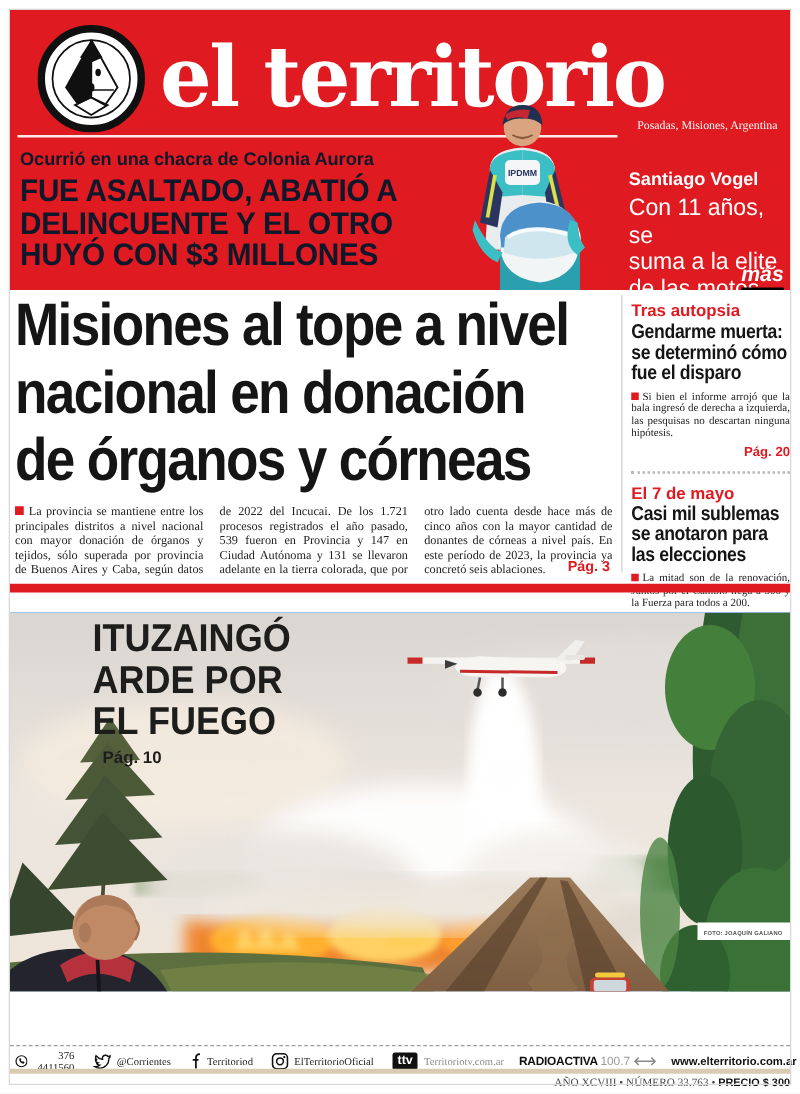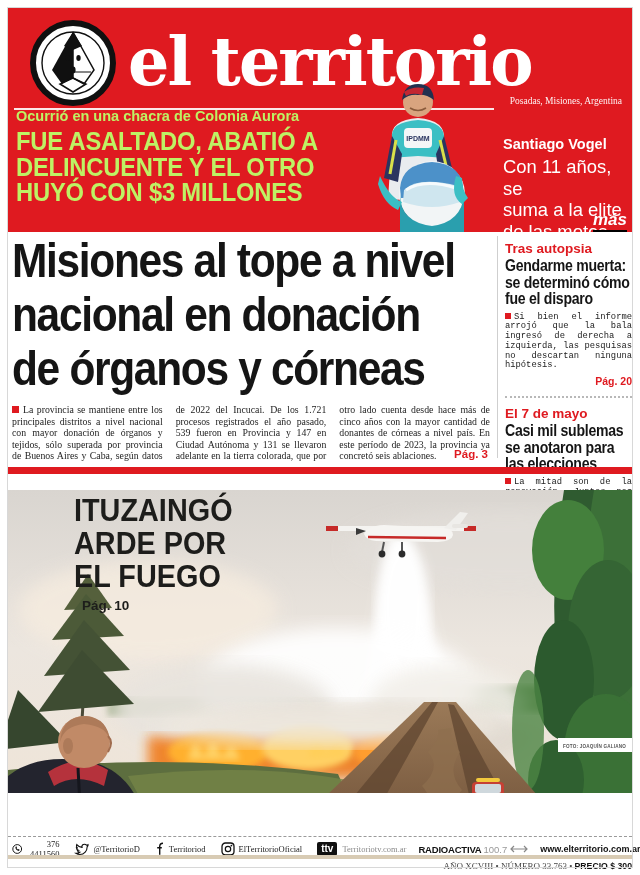--- a/index.html
+++ b/index.html
@@ -19,21 +19,21 @@
     position:absolute; left:120px; top:14px; width:520px;
     font-family:"DejaVu Serif", serif; font-weight:bold; font-size:67px;
     letter-spacing:-2px; color:#ffffff; transform:scaleX(0.97); transform-origin:0 0;
     white-space:nowrap;
   }
   .mast-rule { position:absolute; left:6px; top:100px; width:480px; height:2px; background:#ffffff; opacity:.9; }
   .mast-date { position:absolute; right:10px; top:86px; text-align:right; color:#fff; }
   .mast-date .d1 { font-family:"Liberation Serif", serif; font-style:italic; font-weight:bold; font-size:13px; }
   .mast-date .d2 { font-family:"Liberation Serif", serif; font-size:9.5px; margin-top:2px; opacity:.95; }
 
-  .lead { position:absolute; left:8px; top:100px; width:345px; color:#bef264; }
+  .lead { position:absolute; left:8px; top:112px; width:345px; color:#0f172a; }
   .lead .kicker { font-size:14.5px; font-weight:bold; }
   .lead .headline {
     margin-top:5px; font-size:25px; line-height:25.5px; font-weight:800;
     white-space:pre-line; transform:scaleX(0.95); transform-origin:0 0; width:360px;
     letter-spacing:-0.2px;
   }
   .lead .pagenum { position:absolute; top:86px; left:0; width:336px; text-align:right; font-size:12px; font-weight:bold; }
 
   .boy { position:absolute; left:332px; top:70px; }
 
@@ -61,21 +61,21 @@
   .main-page { position:absolute; right:2px; top:214px; font-size:11.5px; font-weight:bold; color:#df1a20; }
 
   .divider-v { position:absolute; left:497px; top:236px; width:1px; height:222px; background:#cfcfcf; }
 
   
   .sidebar { position:absolute; left:505px; top:229px; width:127px;margin-top:12px; }
   .sb-kicker { font-size:13.5px; font-weight:bold; color:#df1a20; }
   .sb-headline { margin-top:2px; font-size:16px; line-height:16.5px; font-weight:800;
     color:#151515; white-space:pre-line; width:145px; transform:scaleX(0.88); transform-origin:0 0;
     letter-spacing:-0.3px; }
-  .sb-body { margin-top:5px; font-family:Liberation Mono, monospace; font-size:8.8px; line-height:9.8px;
+  .sb-body { margin-top:5px; font-family:Liberation Serif, serif; font-size:8.8px; line-height:9.8px;
     color:#222; text-align:justify; }
   .sb-body .bullet { width:6px; height:6px; margin-right:3px; }
   .sb-page { text-align:right; font-size:10.5px; font-weight:bold; color:#df1a20; margin-top:4px; }
   .sb-dotted { border-top:2px dotted #b8b8b8; margin:9px 0 8px 0; }
 
   .red-rule { position:absolute; left:8px; top:467px; width:624px; height:7px; background:#df1a20; }
 
   
   .photo { position:absolute; left:8px; top:490px; width:624px; height:303px; overflow:hidden; background:#3b82f6; }
   .photo-headline { position:absolute; left:66px; top:4px;
@@ -351,21 +351,21 @@
       <svg width="14" height="14" viewBox="0 0 14 14">
         <circle cx="7" cy="7" r="5.9" fill="none" stroke="#111" stroke-width="1.3"></circle>
         <path d="M4.6,4.4c-.3,2.9,2,5.1,4.8,5.2l.9-1.7-1.8-1-.6.7c-.9-.4-1.5-1.1-1.8-1.9l.7-.6-1-1.7z" fill="#111"></path>
       </svg>
       <span class="soc-label">376 4411560</span>
     </span>
     <span class="soc-item">
       <svg width="15" height="13" viewBox="0 0 15 13">
         <path d="M14,1.6c-.5.3-1,.5-1.5.6C12,1.6,11.3,1.2,10.5,1.2c-1.5,0-2.6,1.2-2.6,2.6 0,.2,0,.4.1.6C6,4.2,4.1,3.2,2.8,1.6 2.6,2,2.5,2.4,2.5,2.9c0,.9.5,1.7,1.2,2.2C3.2,5,2.8,4.9,2.4,4.7v0c0,1.3.9,2.3,2.1,2.6-.2.1-.5.1-.7.1-.2,0-.3,0-.5,0 .3,1,1.3,1.8,2.4,1.8-.9.7-2,1.1-3.2,1.1-.2,0-.4,0-.6,0 1.1.7,2.5,1.2,3.9,1.2 4.7,0,7.3-3.9,7.3-7.3v-.3C13.4,3.4,13.7,3,14,2.6z" fill="none" stroke="#111" stroke-width="1.1"></path>
       </svg>
-      <span class="soc-label">@TerritorioD</span>
+      <span class="soc-label">@Corrientes</span>
     </span>
     <span class="soc-item">
       <svg width="10" height="14" viewBox="0 0 10 14">
         <path d="M8,1.2c-2.2,0-3.3,1.2-3.3,3.3v8.3 M2.2,5.8h4.6" fill="none" stroke="#111" stroke-width="1.4"></path>
       </svg>
       <span class="soc-label">Territoriod</span>
     </span>
     <span class="soc-item">
       <svg width="14" height="14" viewBox="0 0 14 14">
         <rect x="1" y="1" width="12" height="12" rx="3.4" fill="none" stroke="#111" stroke-width="1.3"></rect>

